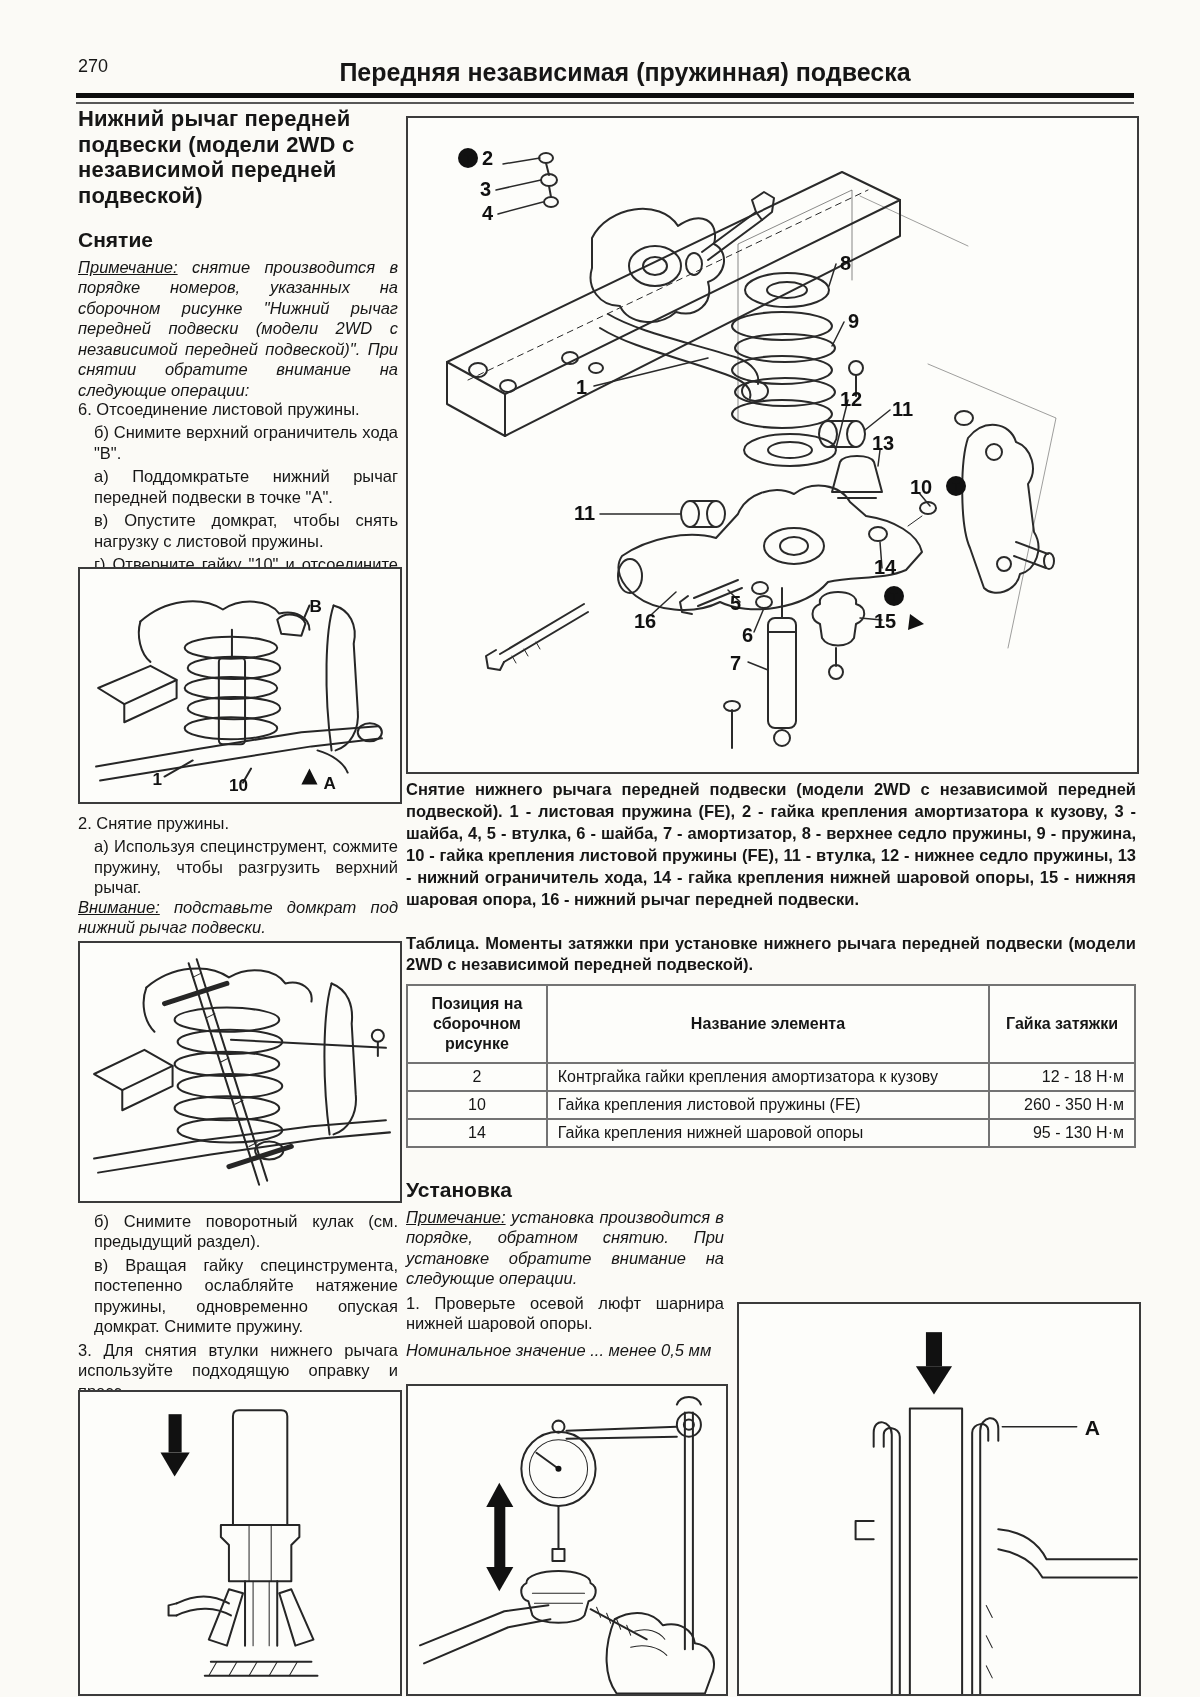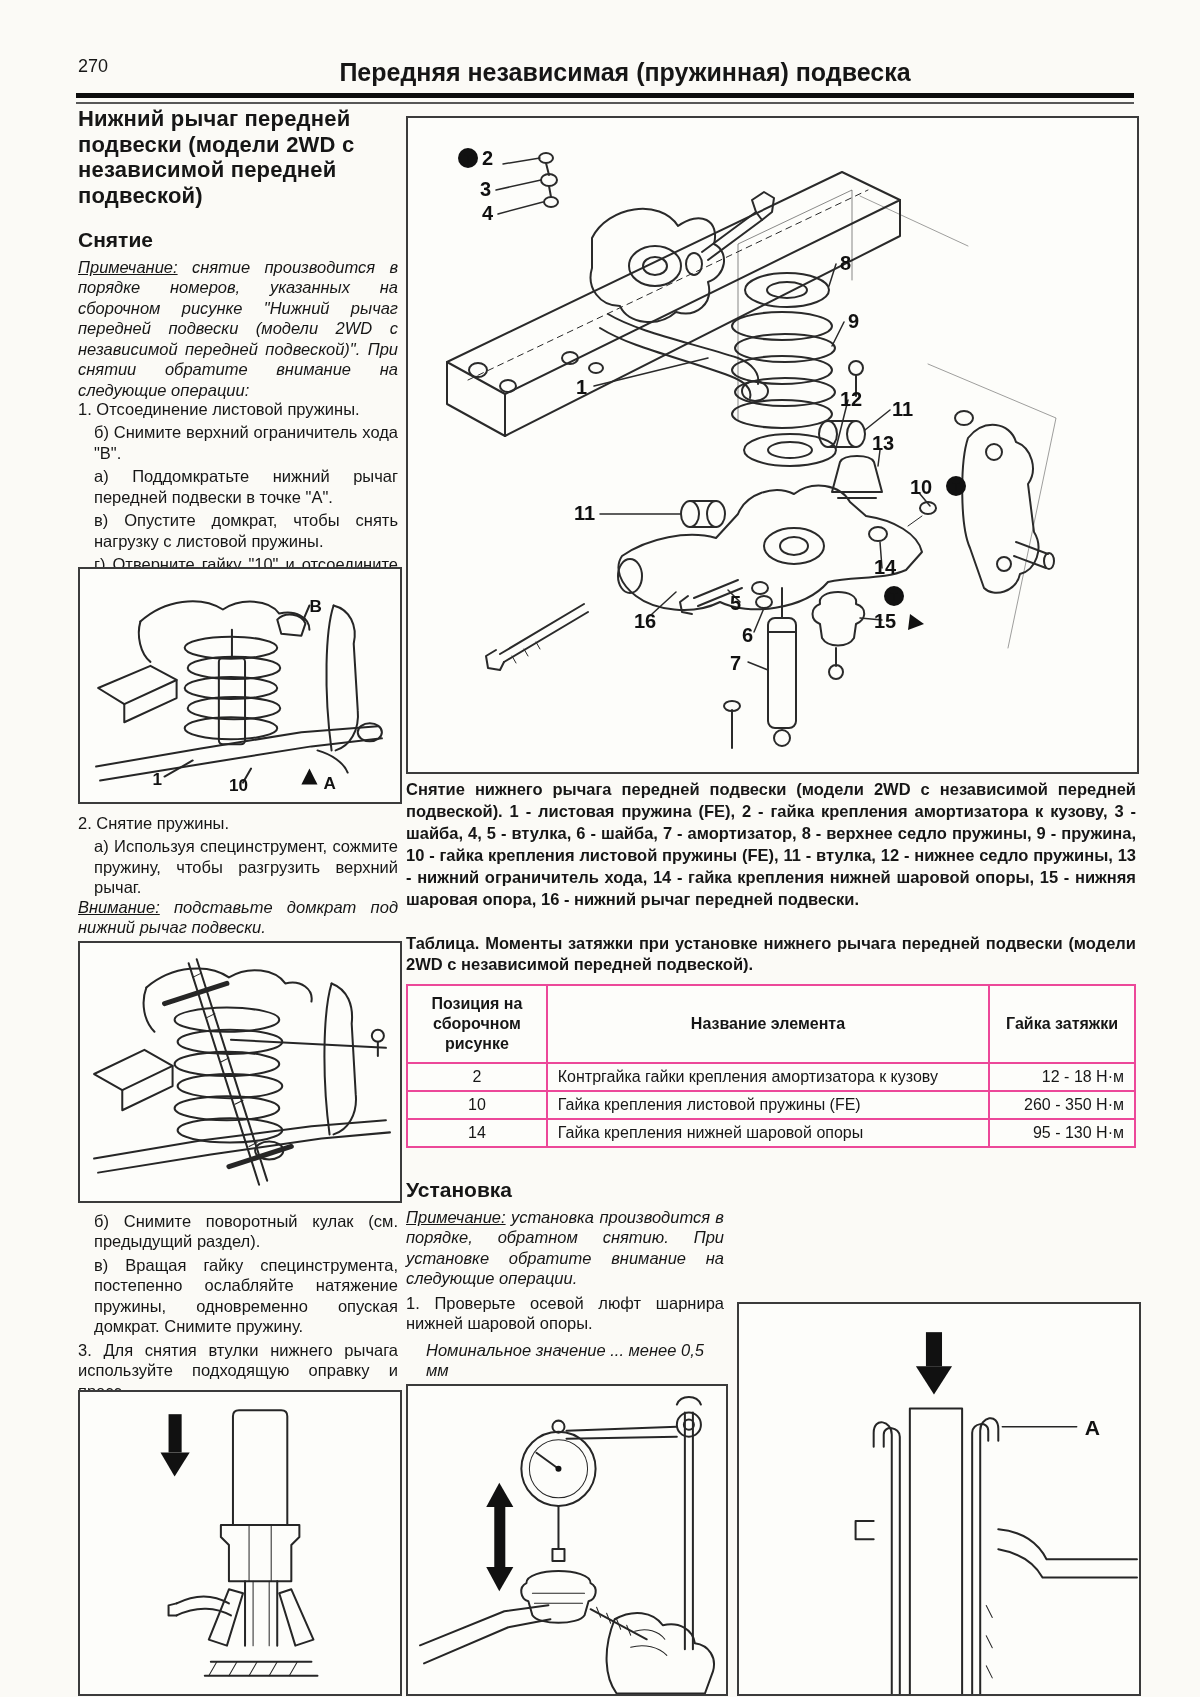--- a/index.html
+++ b/index.html
@@ -16,46 +16,46 @@
   .note-label{font-style:italic;text-decoration:underline;}
   .figbox{position:absolute;border:2px solid #3b3b3b;background:#fdfdfa;}
   .figbox svg{display:block;width:100%;height:100%;}
   .pagenum{font-size:18px;font-weight:normal;}
   .header-title{font-size:25px;font-weight:bold;text-align:center;}
   .rule1{height:5px;background:#0d0d0d;}
   .rule2{height:2px;background:#575757;}
   .caption{font-weight:bold;font-size:16.5px;line-height:1.33;}
   .tbl-title{font-weight:bold;font-size:16.5px;line-height:1.3;}
   table.torque{border-collapse:collapse;width:730px;background:#fdfdfa;}
-  table.torque th,table.torque td{border:2px solid #ec4899;font-size:16px;padding:4px 10px;vertical-align:middle;}
+  table.torque th,table.torque td{border:2px solid #737373;font-size:16px;padding:4px 10px;vertical-align:middle;}
   table.torque th{font-weight:bold;text-align:center;line-height:1.25;padding:8px 6px;}
   td.c{text-align:center;font-size:17px;}
   td.nw{text-align:right;white-space:nowrap;}
-  .nominal{font-style:italic;margin-left:20px;}
+  .nominal{font-style:italic;}
   svg text{font-family:"Liberation Sans","DejaVu Sans",sans-serif;font-weight:bold;fill:#111;}
 </style>
 </head>
 <body>
 
 <div class="page">
 
   <div class="abs pagenum" style="left:78px;top:56px;">270</div>
   <div class="abs header-title" style="left:200px;top:58px;width:850px;">Передняя независимая (пружинная) подвеска</div>
   <div class="abs rule1" style="left:76px;top:93px;width:1058px;"></div>
   <div class="abs rule2" style="left:76px;top:102px;width:1058px;"></div>
 
   <div class="abs h1" style="left:78px;top:106px;width:322px;">Нижний рычаг передней подвески (модели 2WD с независимой передней подвеской)</div>
   <div class="abs h2" style="left:78px;top:228px;">Снятие</div>
 
   <div class="abs body-text just note" style="left:78px;top:257px;width:320px;">
     <span class="note-label">Примечание:</span><span> снятие производится в порядке номеров, указанных на сборочном рисунке "Нижний рычаг передней подвески (модели 2WD с независимой передней подвеской)". При снятии обратите внимание на следующие операции:</span>
   </div>
 
   <div class="abs body-text just" style="left:78px;top:399px;width:320px;">
-    <p>1. Отсоединение листовой пружины.</p>
+    <p>6. Отсоединение листовой пружины.</p>
     <p class="sub">б) Снимите верхний ограничитель хода "В".</p>
     <p class="sub">а) Поддомкратьте нижний рычаг передней подвески в точке "А".</p>
     <p class="sub">в) Опустите домкрат, чтобы снять нагрузку с листовой пружины.</p>
     <p class="sub">г) Отверните гайку "10" и отсоедините листовую пружину "1" от нижнего рычага.</p>
   </div>
 
   <div class="figbox" style="left:78px;top:567px;width:320px;height:233px;">
     <svg viewBox="0 0 318 231">
       <g stroke="#262626" stroke-width="2" fill="none" stroke-linecap="round" stroke-linejoin="round">
         <path d="M18,118 L70,96 L96,110 L44,134 Z"></path>

